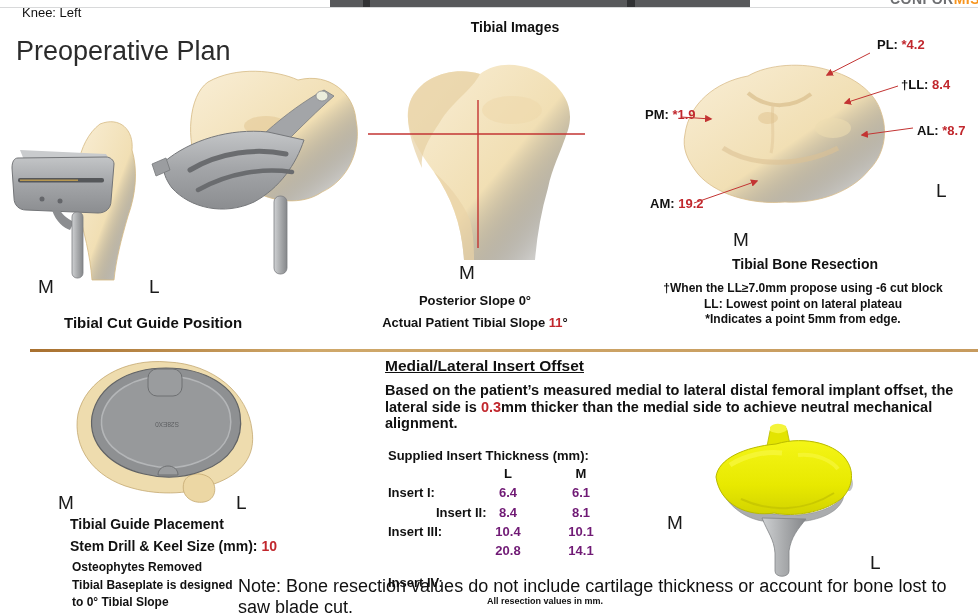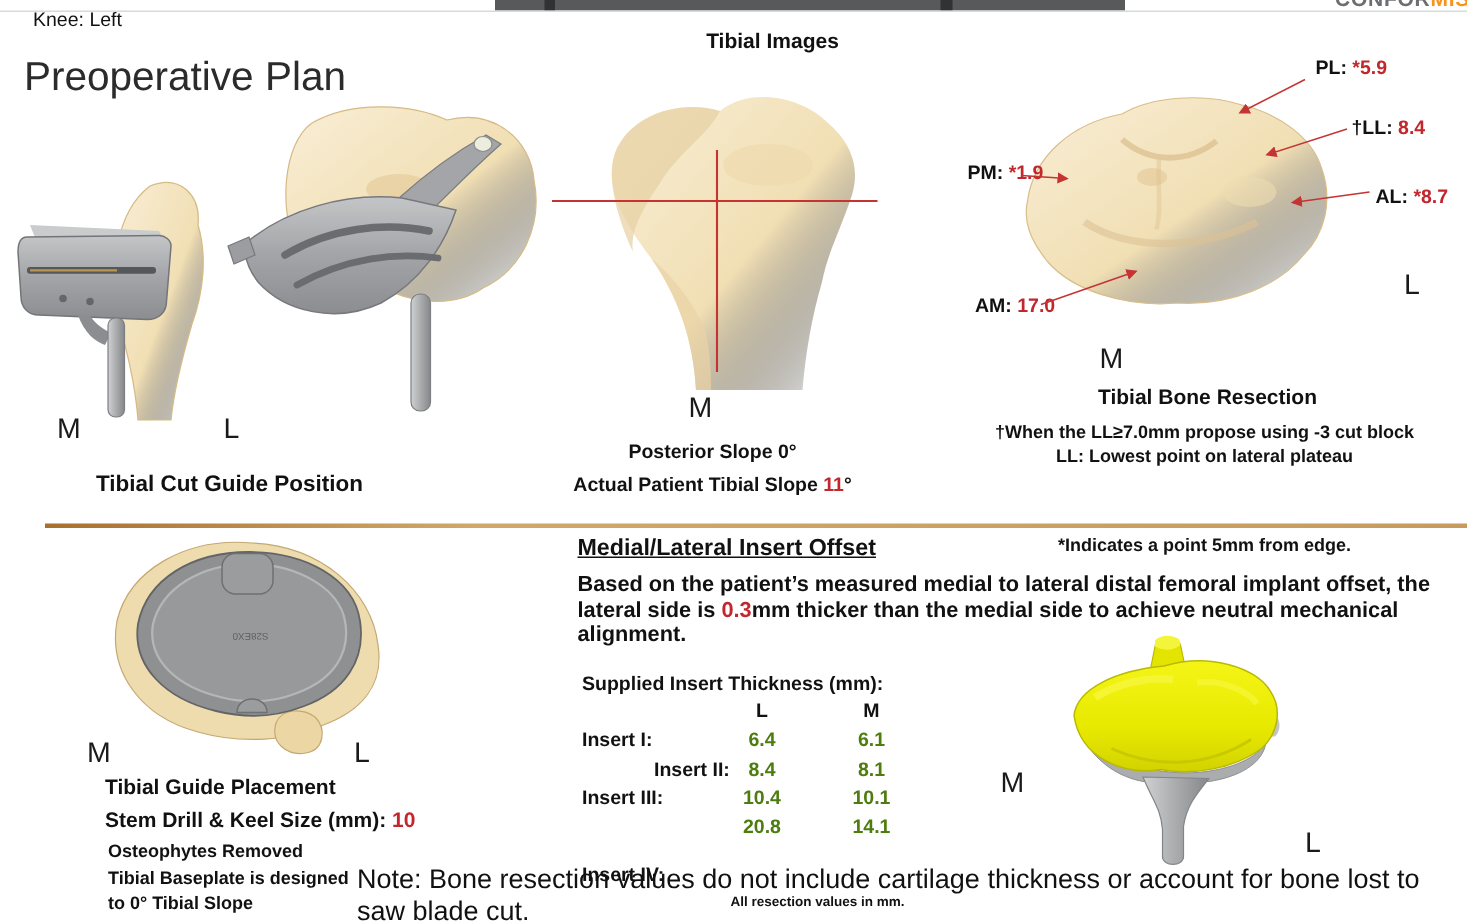--- a/index.html
+++ b/index.html
@@ -9,21 +9,21 @@
     font-family:"Liberation Sans",sans-serif;
   }
   .abs{position:absolute;}
   .b{font-weight:700;}
   .red{color:#c1272d;}
   .ctr{text-align:center;}
   .ml-label{font-size:19px;color:#1a1a1a;font-weight:400;}
   .res-label{font-size:13px;font-weight:700;white-space:nowrap;}
   .fnote{font-size:12px;font-weight:700;width:310px;text-align:center;white-space:nowrap;}
   .tbl-lbl{font-size:13px;font-weight:700;}
-  .tbl-val{font-size:13px;font-weight:700;color:#4d7c0f;width:44px;text-align:center;}
+  .tbl-val{font-size:13px;font-weight:700;color:#701a75;width:44px;text-align:center;}
   .small-note{font-size:12px;font-weight:700;}
   svg{display:block;}
 </style>
 </head>
 <body>
 
 <svg width="0" height="0" style="position:absolute" aria-hidden="true">
   <defs>
     <linearGradient id="boneGrad" x1="0" y1="0" x2="1" y2="1">
       <stop offset="0" stop-color="#f9eed6"></stop>
@@ -112,32 +112,32 @@
 
 <svg class="abs" style="left:653px;top:48px;" width="255" height="185" viewBox="0 0 255 185">
   <path d="M32,86 C36,56 62,34 95,28 C115,16 150,14 175,22 C200,28 222,44 228,64 C236,86 230,108 216,122 C200,142 168,156 132,154 C98,157 62,146 45,126 C34,112 29,100 32,86 Z" fill="url(#boneGrad)" stroke="#d9bd8a" stroke-width="0.8"></path>
   <path d="M95,45 C115,62 140,60 158,46" stroke="#d9bd8c" stroke-width="4" fill="none" opacity="0.7"></path>
   <path d="M70,100 C100,120 150,118 185,100" stroke="#dcc294" stroke-width="5" fill="none" opacity="0.6"></path>
   <path d="M120,55 C118,75 122,90 118,105" stroke="#e2ca9c" stroke-width="3" fill="none" opacity="0.6"></path>
   <ellipse cx="115" cy="70" rx="10" ry="6" fill="#e0c28e" opacity="0.5"></ellipse>
   <ellipse cx="180" cy="80" rx="18" ry="10" fill="#eddcb0" opacity="0.6"></ellipse>
 </svg>
 
-<div class="abs res-label" style="left:877px;top:37px;"><span>PL: </span><span class="red">*5.9</span></div>
+<div class="abs res-label" style="left:877px;top:37px;"><span>PL: </span><span class="red">*4.2</span></div>
 <div class="abs res-label" style="left:901px;top:77px;"><span>†LL: </span><span class="red">8.4</span></div>
 <div class="abs res-label" style="left:917px;top:123px;"><span>AL: </span><span class="red">*8.7</span></div>
 <div class="abs res-label" style="left:645px;top:107px;"><span>PM: </span><span class="red">*1.9</span></div>
-<div class="abs res-label" style="left:650px;top:196px;"><span>AM: </span><span class="red">17.0</span></div>
+<div class="abs res-label" style="left:650px;top:196px;"><span>AM: </span><span class="red">19.2</span></div>
 
 <div class="abs ml-label" style="left:936px;top:180px;">L</div>
 <div class="abs ml-label" style="left:733px;top:229px;">M</div>
 <div class="abs b ctr" style="left:700px;top:256px;width:210px;font-size:14px;">Tibial Bone Resection</div>
-<div class="abs fnote" style="left:648px;top:281px;">†When the LL≥7.0mm propose using -3 cut block</div>
+<div class="abs fnote" style="left:648px;top:281px;">†When the LL≥7.0mm propose using -6 cut block</div>
 <div class="abs fnote" style="left:648px;top:297px;">LL: Lowest point on lateral plateau</div>
-<div class="abs fnote" style="left:648px;top:312px;margin-top:44px;">*Indicates a point 5mm from edge.</div>
+<div class="abs fnote" style="left:648px;top:312px;">*Indicates a point 5mm from edge.</div>
 
 <div class="abs" style="left:30px;top:349px;width:948px;height:3px;background:linear-gradient(90deg,#a8702f,#cfa86a 30%,#c79b5e);"></div>
 
 <svg class="abs" style="left:64px;top:354px;" width="208" height="152" viewBox="0 0 208 152">
   <path d="M104,8 C60,4 22,26 14,60 C8,94 30,124 68,134 C96,142 130,140 150,130 C178,120 192,102 188,76 C184,40 150,10 104,8 Z" fill="#eedcae" stroke="#c4a871" stroke-width="0.8"></path>
   <path d="M120,128 C116,142 128,150 140,148 C152,146 154,132 146,124 C138,118 124,118 120,128 Z" fill="#ecd7a4" stroke="#c4a871" stroke-width="0.8"></path>
   <path d="M102,14 C64,14 34,32 28,62 C24,90 46,112 80,120 C100,125 120,124 138,117 C166,107 180,86 176,60 C172,32 140,14 102,14 Z" fill="#8e9092" stroke="#626466" stroke-width="1.2"></path>
   <path d="M102,22 C70,22 44,38 38,62 C34,86 54,104 84,111 C101,115 119,114 134,108 C158,99 170,82 166,60 C162,38 134,22 102,22 Z" fill="#97999b" stroke="#b4b6b8" stroke-width="1.5"></path>
   <rect x="84" y="15" width="34" height="27" rx="9" fill="#9a9c9e" stroke="#6e7072" stroke-width="1"></rect>
   <path d="M94,121 C94,109 114,109 114,121 Z" fill="#9a9c9e" stroke="#6e7072" stroke-width="1"></path>

